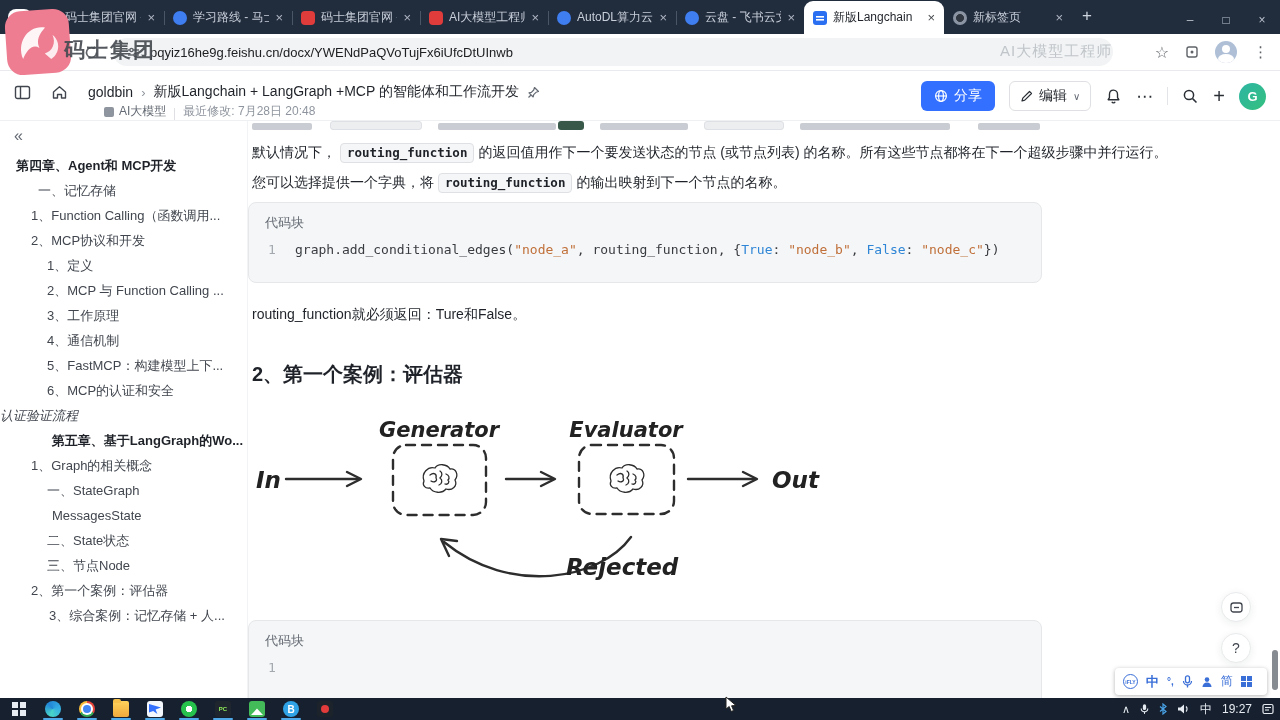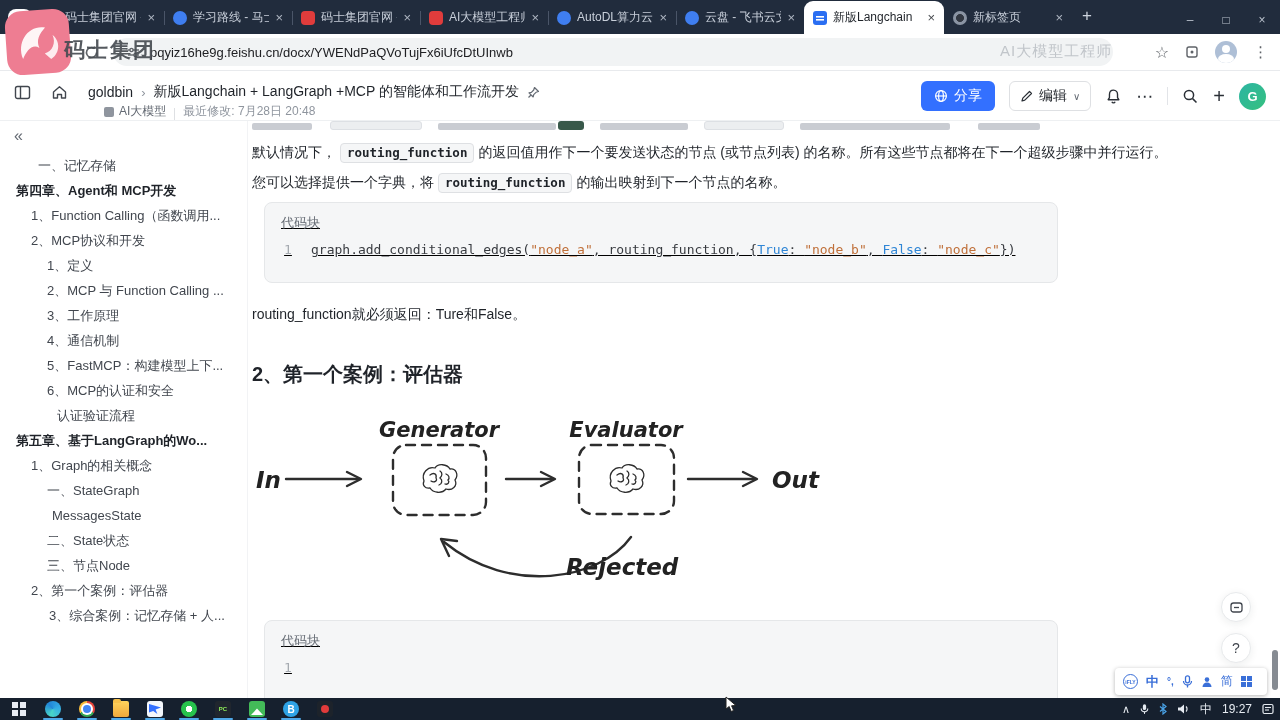--- a/index.html
+++ b/index.html
@@ -64,21 +64,21 @@
   .toc-item.bold { font-weight:700; color:#1f2329; }
   .toc-item.active { color:#336df4; }
 
   .main { position:absolute; left:248px; right:0; top:0; bottom:0; overflow:hidden; }
   .cutline { position:absolute; left:4px; top:0; width:962px; height:10px; overflow:hidden; }
   .cutline .bar { position:absolute; top:2px; height:7px; background:#c9ccd2; border-radius:2px; }
   .cutline .chipf { position:absolute; top:0; height:9px; background:#eceef0; border:1px solid #dde0e4; border-radius:3px; }
   .cutline .pillf { position:absolute; top:0; height:9px; background:#38584a; border-radius:3px; }
   .content-line { position:absolute; left:4px; width:962px; font-size:14px; color:#1f2329; line-height:22px; }
   .chip { display:inline-block; font-family:"DejaVu Sans Mono", monospace; font-size:12.5px; font-weight:700; background:#f5f6f7; border:1px solid #dee0e3; border-radius:4px; padding:0 6px; margin:0 4px; line-height:18px; color:#1f2329; }
-  .codeblock { position:absolute; left:16px; width:794px; background:#f5f6f7; border:1px solid #e5e7e9; border-radius:8px;text-decoration:underline; }
+  .codeblock { position:absolute; left:0; width:794px; background:#f5f6f7; border:1px solid #e5e7e9; border-radius:8px; }
   .cb-label { padding:11px 16px 0; font-size:13px; color:#646a73; }
   .cb-line { display:flex; margin-top:10px; font-family:"DejaVu Sans Mono", monospace; font-size:13px; }
   .cb-num { width:46px; text-align:center; color:#a4a9b0; flex:0 0 46px; }
   .tk-plain { color:#383b40; } .tk-string { color:#c0703a; } .tk-keyword { color:#2f86d6; }
   .heading2 { position:absolute; left:4px; font-size:20px; font-weight:700; color:#1f2329; }
   .diagram-wrap { position:absolute; left:0; top:289px; }
   .hand { font-family:"DejaVu Sans", sans-serif; font-style:italic; font-weight:600; fill:#222; }
 
   
   .float-btn { position:absolute; left:1221px; width:30px; height:30px; border-radius:50%; background:#fff; border:1px solid #e8eaec; box-shadow:0 2px 8px rgba(31,35,41,.08); display:flex; align-items:center; justify-content:center; color:#41464e; font-size:14px; }
@@ -267,32 +267,32 @@
         </svg>
       <span class="hdr-glyph" style="font-size:20px">+</span>
       <div class="avatar-g">G</div>
     </div>
   </div>
 
   <div class="workspace">
     <aside class="sidebar">
       <span class="collapse">«</span>
       <div id="toc">
+          <div class="toc-item bold" style="padding-left: 16px;">第四章、Agent和 MCP开发</div>
           <div class="toc-item" style="padding-left: 38px;">一、记忆存储</div>
-          <div class="toc-item bold" style="padding-left: 16px;">第四章、Agent和 MCP开发</div>
           <div class="toc-item" style="padding-left: 31px;">1、Function Calling（函数调用...</div>
           <div class="toc-item" style="padding-left: 31px;">2、MCP协议和开发</div>
           <div class="toc-item" style="padding-left: 47px;">1、定义</div>
           <div class="toc-item" style="padding-left: 47px;">2、MCP 与 Function Calling ...</div>
           <div class="toc-item" style="padding-left: 47px;">3、工作原理</div>
           <div class="toc-item" style="padding-left: 47px;">4、通信机制</div>
           <div class="toc-item" style="padding-left: 47px;">5、FastMCP：构建模型上下...</div>
           <div class="toc-item" style="padding-left: 47px;">6、MCP的认证和安全</div>
-          <div class="toc-item" style="padding-left: 57px;">认证验证流程</div>
-          <div class="toc-item bold" style="padding-left: 16px;">第五章、基于LangGraph的Wo...</div>
+          <div class="toc-item" style=" font-style: italic;">认证验证流程</div>
+          <div class="toc-item bold" style="padding-left: 16px; text-align: right;">第五章、基于LangGraph的Wo...</div>
           <div class="toc-item" style="padding-left: 31px;">1、Graph的相关概念</div>
           <div class="toc-item" style="padding-left: 47px;">一、StateGraph</div>
           <div class="toc-item" style="padding-left: 52px;">MessagesState</div>
           <div class="toc-item" style="padding-left: 47px;">二、State状态</div>
           <div class="toc-item" style="padding-left: 47px;">三、节点Node</div>
           <div class="toc-item" style="padding-left: 31px;">2、第一个案例：评估器</div>
           <div class="toc-item" style="padding-left: 49px;">3、综合案例：记忆存储 + 人...</div>
         </div>
     </aside>
 

